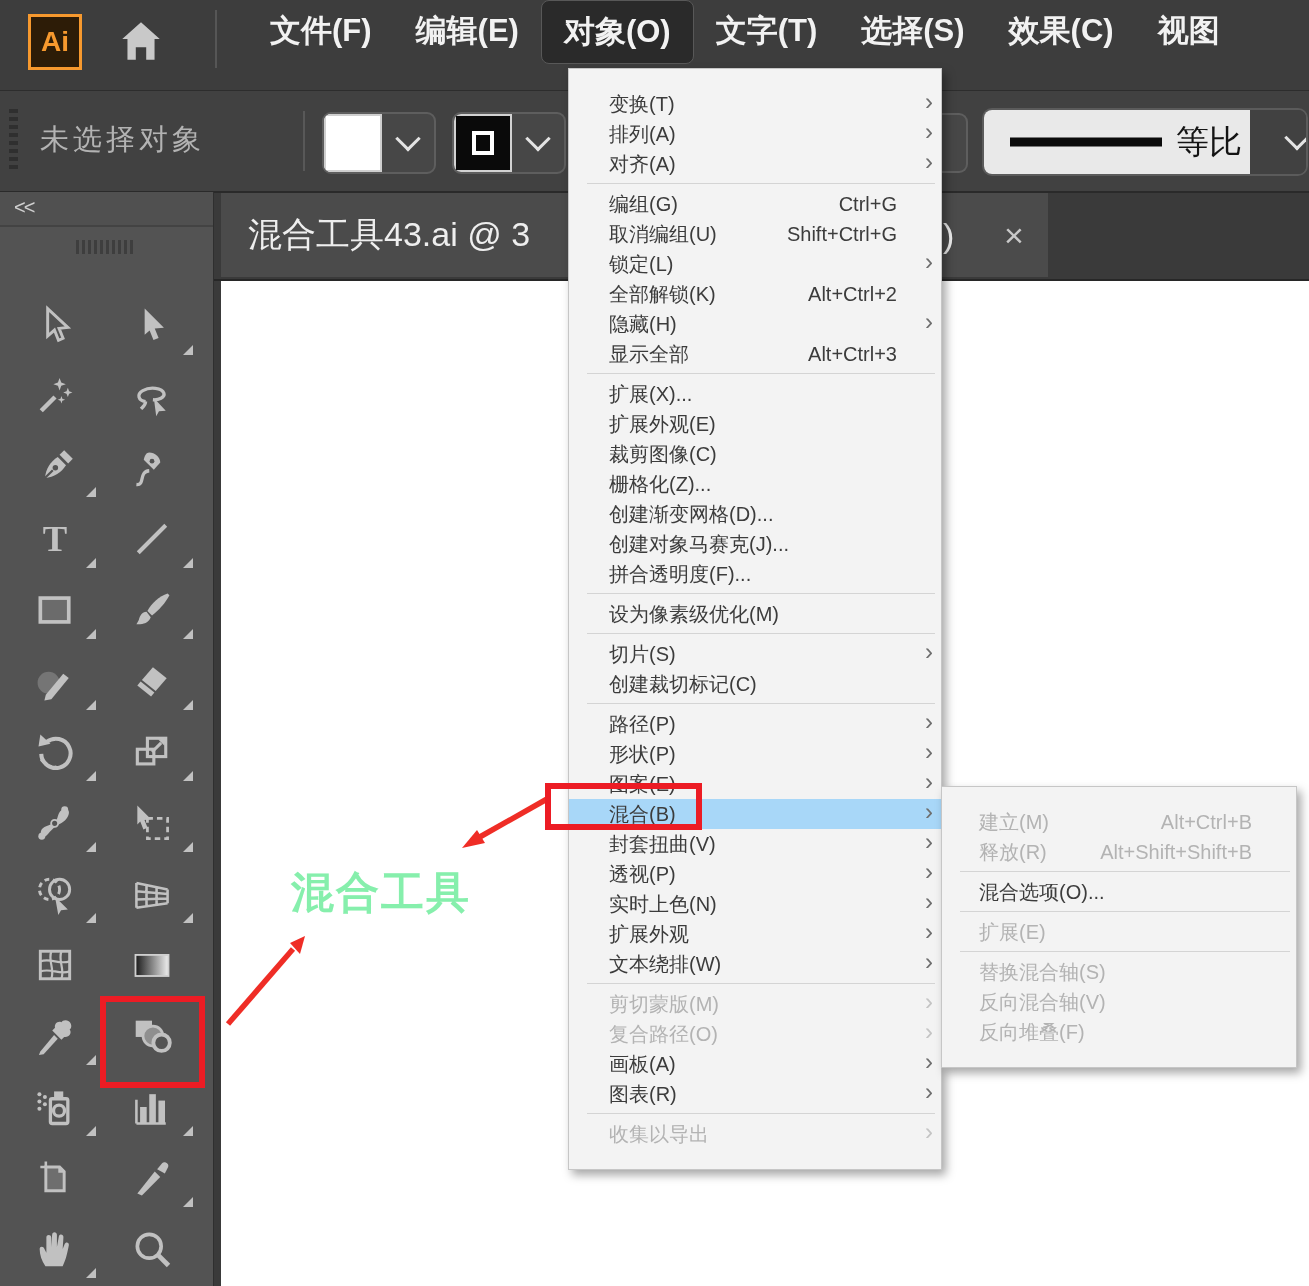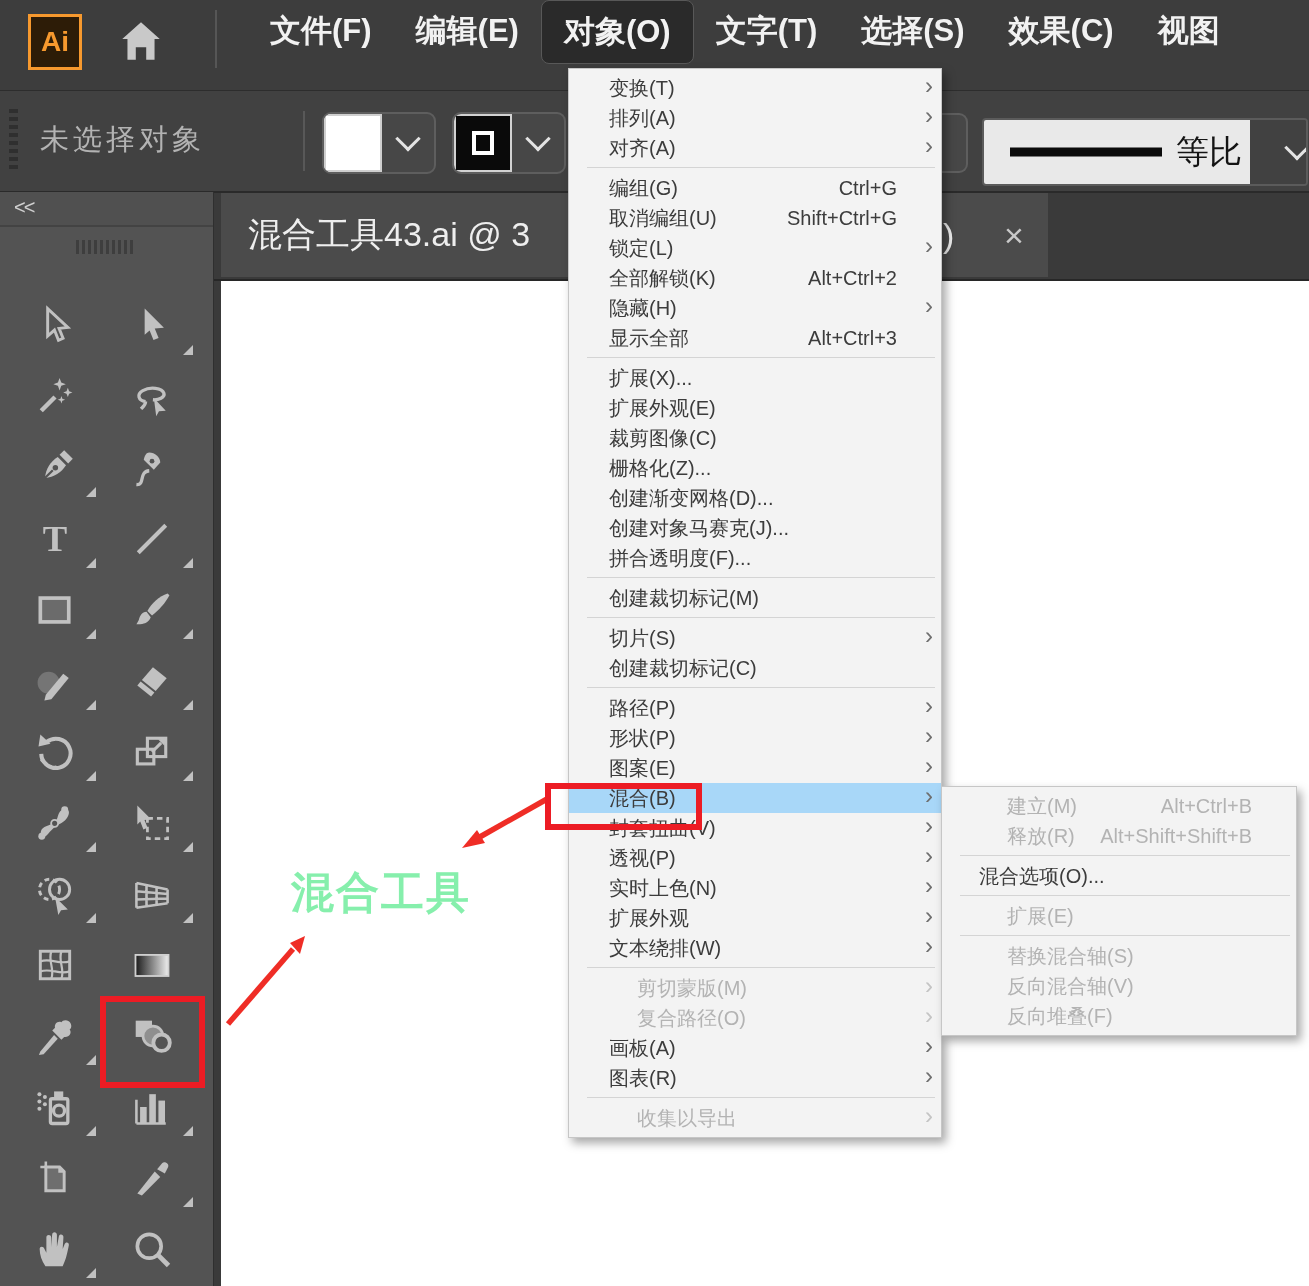--- a/index.html
+++ b/index.html
@@ -32,22 +32,22 @@
   .swatch{width:54px;margin:0;border-right:1px solid #5e5e5e;}
   .swatch.fill{background:#ffffff;border:2px solid #cfcfcf;}
   .swatch.stroke{background:#0a0a0a;border:2px solid #d2d2d2;position:relative;}
   .swatch.stroke::after{content:"";position:absolute;left:50%;top:50%;width:14px;height:16px;
                         transform:translate(-50%,-50%);border:4px solid #fff;}
   .chev-btn{flex:1;display:flex;align-items:center;justify-content:center;}
   .chevron{width:15px;height:15px;border-right:3px solid #e4e4e4;border-bottom:3px solid #e4e4e4;
            transform:rotate(45deg) translate(-3px,-3px);}
   .cb-fragment{position:absolute;left:938px;top:22px;width:28px;height:56px;background:#474747;
                border:2px solid #5e5e5e;border-radius:0 9px 9px 0;border-left:none;}
-  .profile-widget{position:absolute;left:982px;top:27px;width:322px;height:64px;
-                  border:2px solid #5b5b5b;border-radius:4px;display:flex;overflow:hidden;gap:37px;}
+  .profile-widget{position:absolute;left:982px;top:17px;width:322px;height:64px;
+                  border:2px solid #5b5b5b;border-radius:10px;display:flex;overflow:hidden;gap:37px;}
   .pw-face{width:266px;background:#e9e9e9;display:flex;align-items:center;position:relative;}
   .pw-line{position:absolute;left:26px;top:50%;transform:translateY(-50%);width:152px;height:9px;background:#0b0b0b;}
   .pw-label{position:absolute;right:8px;top:50%;transform:translateY(-50%);color:#141414;font-size:33px;}
   .pw-drop{flex:1;display:flex;align-items:center;justify-content:center;background:#414141;}
   
   .tabbar{position:absolute;left:213px;top:190px;width:1096px;height:89px;background:#3a3a3a;
           border-bottom:2px solid #272727;z-index:4;padding-left:41px;}
   .doc-tab{position:absolute;left:8px;top:2px;width:827px;height:85px;background:#4b4b4b;
            color:#eeeeee;font-size:34px;}
   .tab-title{position:absolute;left:27px;top:50%;transform:translateY(-50%);white-space:nowrap;}
@@ -64,32 +64,32 @@
   .tb-dots{position:absolute;left:76px;top:48px;width:58px;height:14px;
            background:repeating-linear-gradient(90deg,#3e3e3e 0 3px,transparent 3px 6px);}
   .tools-grid{position:absolute;left:6px;top:98px;display:grid;grid-template-columns:97px 97px;
               grid-auto-rows:71px;}
   .tool{position:relative;display:flex;align-items:center;justify-content:center;}
   .tool svg{display:block;}
   .fly-tri{position:absolute;right:7px;bottom:6px;width:10px;height:10px;background:#c1c1c1;
            clip-path:polygon(100% 0,100% 100%,0 100%);}
   
   .menu{position:absolute;background:#f3f3f3;border:1px solid #c6c6c6;
-        box-shadow:4px 5px 9px rgba(0,0,0,.35);padding:4px 0;box-sizing:border-box;}
+        box-shadow:4px 5px 9px rgba(0,0,0,.35);padding:20px 0;box-sizing:border-box;}
   .object-menu{left:568px;top:68px;width:374px;z-index:50;}
   .blend-submenu{left:941px;top:786px;width:356px;z-index:55;}
   .menu-item{height:30px;display:flex;align-items:center;padding:0 8px 0 40px;
              color:#3c3c3c;font-size:20px;white-space:nowrap;}
   .blend-submenu .menu-item{padding-left:37px;}
   .menu-item .mi-label{flex:0 0 auto;}
   .menu-item .mi-spacer{flex:1;}
   .menu-item .mi-shortcut{margin-right:14px;}
   .menu-item .mi-arrow{width:22px;text-align:right;color:#6e6e6e;font-size:24px;line-height:1;
                        transform:translateY(-2px);}
-  .menu-item.disabled{color:#b3b3b3;margin-left:28px;}
+  .menu-item.disabled{color:#b3b3b3;}
   .menu-item.disabled .mi-arrow{color:#c4c4c4;}
   .menu-item.highlighted{background:#a8d7f8;}
   .menu-sep{height:1px;background:#d4d4d4;margin:4px 6px 5px 18px;}
   
   .annot-rect{position:absolute;border:6px solid #ec1c24;z-index:210;pointer-events:none;}
   .rect-menu{left:545px;top:783px;width:145px;height:35px;}
   .rect-tool{left:100px;top:996px;width:93px;height:80px;}
   .annot-text{position:absolute;left:291px;top:864px;color:#86efac;font-size:43px;font-weight:700;
               letter-spacing:2px;z-index:210;}
   .annot-arrows{position:absolute;left:0;top:0;width:1309px;height:1286px;z-index:205;pointer-events:none;}
@@ -462,21 +462,21 @@
         <span class="mi-spacer"></span>
         <span class="mi-arrow"></span>
       </div>
       <div class="menu-item">
         <span class="mi-label">拼合透明度(F)...</span>
         <span class="mi-spacer"></span>
         <span class="mi-arrow"></span>
       </div>
       <div class="menu-sep"></div>
       <div class="menu-item">
-        <span class="mi-label">创建裁切标记(M)</span>
+        <span class="mi-label">设为像素级优化(M)</span>
         <span class="mi-spacer"></span>
         <span class="mi-arrow"></span>
       </div>
       <div class="menu-sep"></div>
       <div class="menu-item">
         <span class="mi-label">切片(S)</span>
         <span class="mi-spacer"></span>
         <span class="mi-arrow">›</span>
       </div>
       <div class="menu-item">

